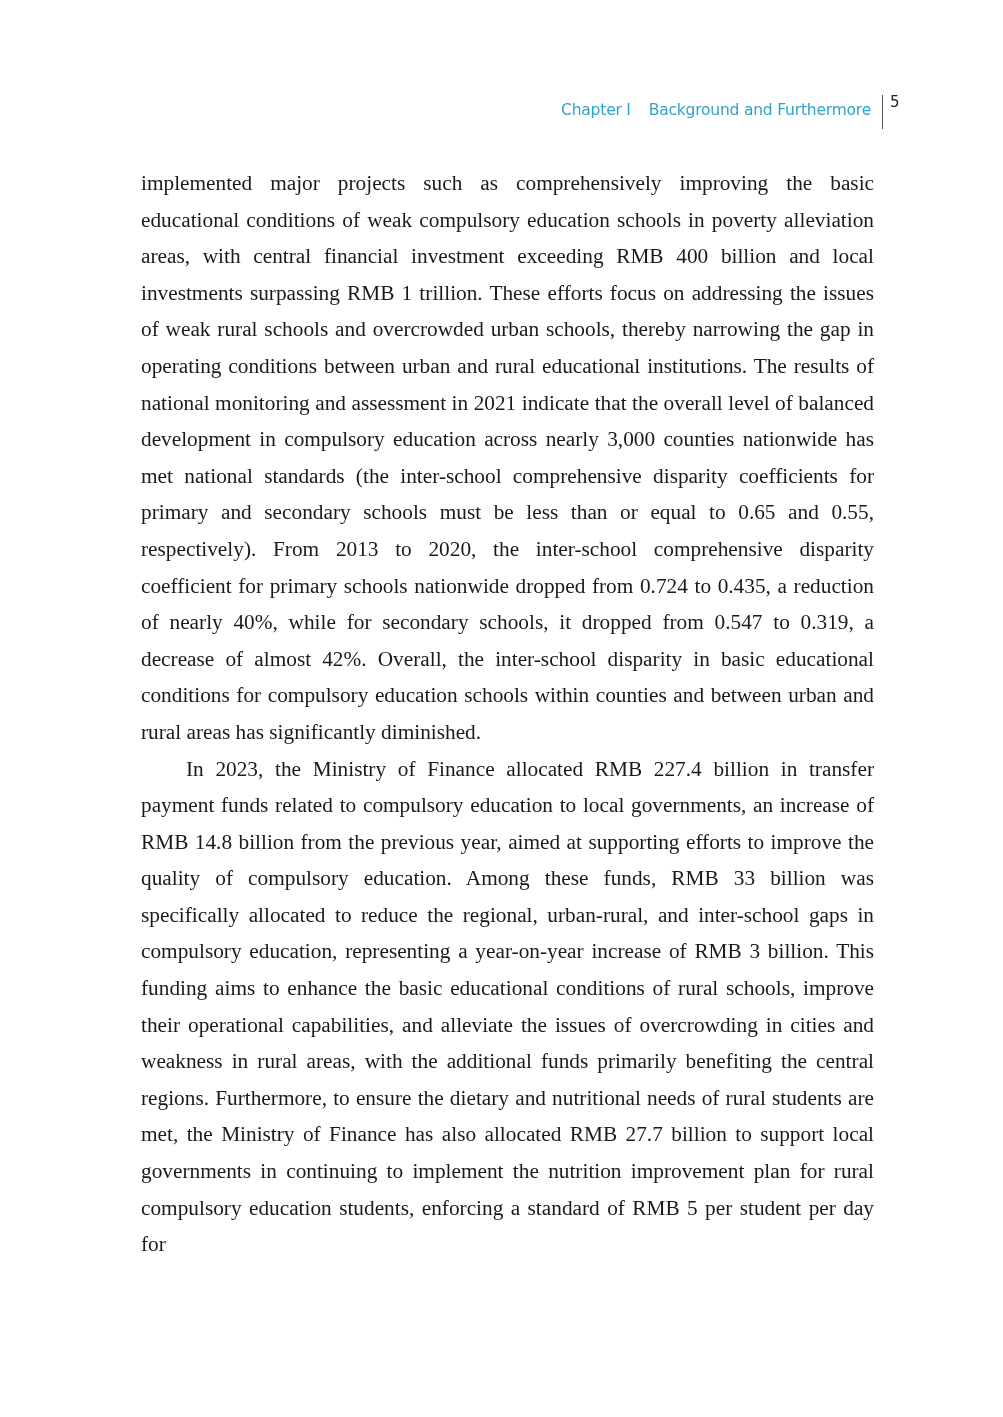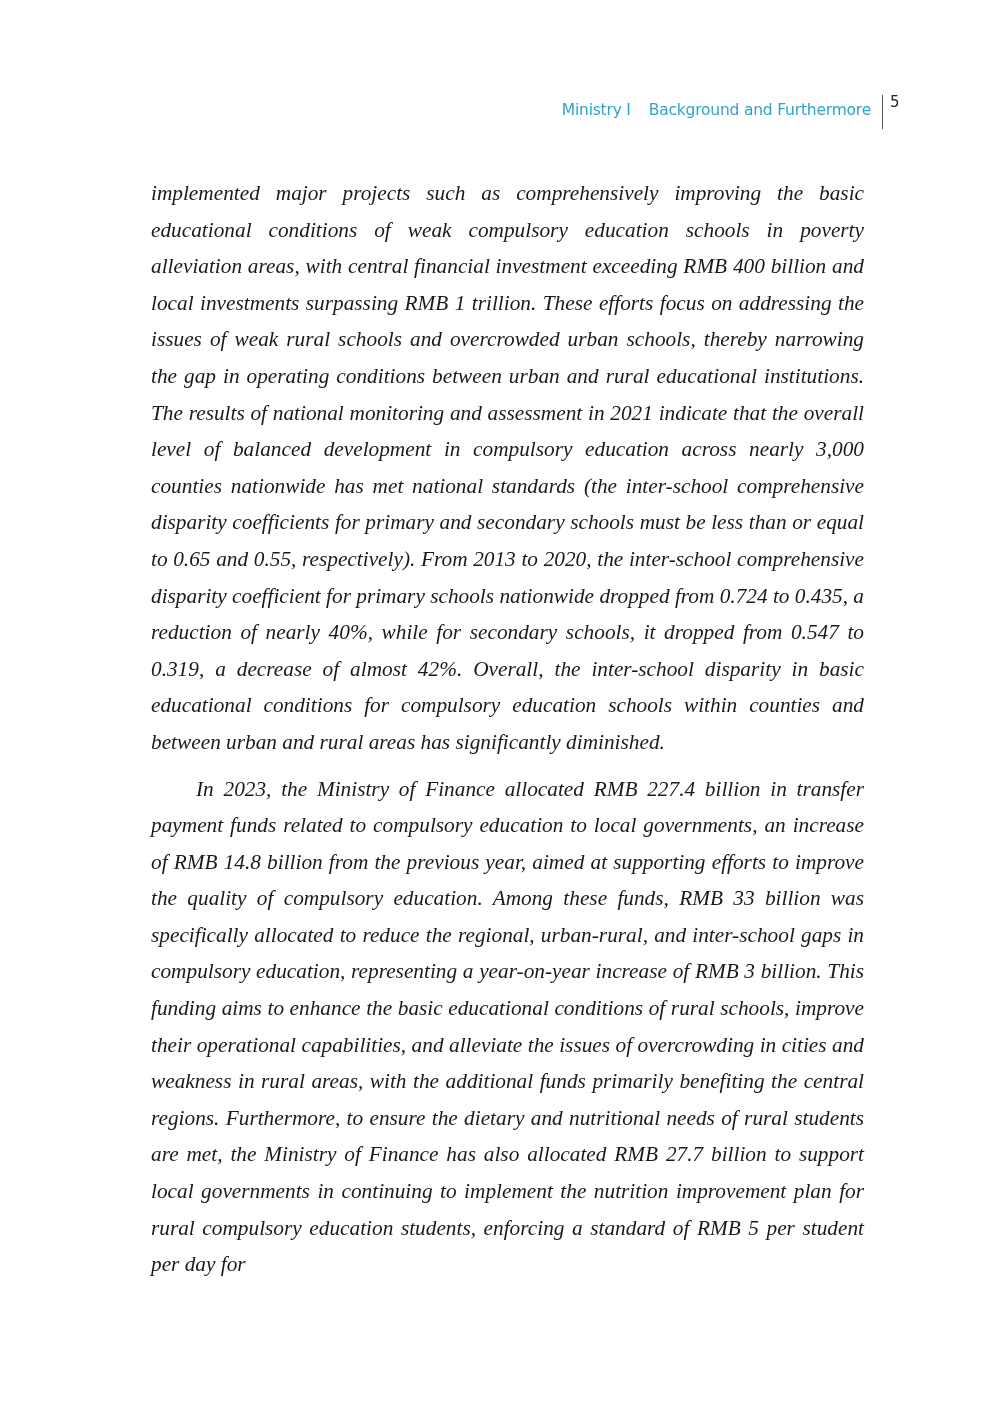--- a/index.html
+++ b/index.html
@@ -16,29 +16,29 @@
   }
   .page-number {
     position: absolute; left: 890px; top: 93px;
     font-family: "DejaVu Sans", sans-serif; font-size: 15px; color: #222222;
   }
   .body-text {
     position: absolute; left: 141px; top: 165px; width: 733px;
     font-family: "Liberation Serif", serif; font-size: 21.3px; line-height: 36.6px;
     color: #1a1a1a; text-align: justify;
   }
-  .body-text p { margin: 10px; font-style: italic; }
+  .body-text p { margin: 0; }
   .body-text p.indent { text-indent: 45px; }
 </style>
 </head>
 <body>
 
 <div class="page">
   <div class="running-head">
-    <span class="chapter-num">Ministry Ⅰ</span><span>Background and Furthermore</span>
+    <span class="chapter-num">Chapter Ⅰ</span><span>Background and Furthermore</span>
   </div>
   <div class="head-rule"></div>
   <div class="page-number">5</div>
 
   <div class="body-text">
     <p>implemented major projects such as comprehensively improving the basic educational conditions of weak compulsory education schools in poverty alleviation areas, with central financial investment exceeding RMB 400 billion and local investments surpassing RMB 1 trillion. These efforts focus on addressing the issues of weak rural schools and overcrowded urban schools, thereby narrowing the gap in operating conditions between urban and rural educational institutions. The results of national monitoring and assessment in 2021 indicate that the overall level of balanced development in compulsory education across nearly 3,000 counties nationwide has met national standards (the inter-school comprehensive disparity coefficients for primary and secondary schools must be less than or equal to 0.65 and 0.55, respectively). From 2013 to 2020, the inter-school comprehensive disparity coefficient for primary schools nationwide dropped from 0.724 to 0.435, a reduction of nearly 40%, while for secondary schools, it dropped from 0.547 to 0.319, a decrease of almost 42%. Overall, the inter-school disparity in basic educational conditions for compulsory education schools within counties and between urban and rural areas has significantly diminished.</p>
     <p class="indent">In 2023, the Ministry of Finance allocated RMB 227.4 billion in transfer payment funds related to compulsory education to local governments, an increase of RMB 14.8 billion from the previous year, aimed at supporting efforts to improve the quality of compulsory education. Among these funds, RMB 33 billion was specifically allocated to reduce the regional, urban-rural, and inter-school gaps in compulsory education, representing a year-on-year increase of RMB 3 billion. This funding aims to enhance the basic educational conditions of rural schools, improve their operational capabilities, and alleviate the issues of overcrowding in cities and weakness in rural areas, with the additional funds primarily benefiting the central regions. Furthermore, to ensure the dietary and nutritional needs of rural students are met, the Ministry of Finance has also allocated RMB 27.7 billion to support local governments in continuing to implement the nutrition improvement plan for rural compulsory education students, enforcing a standard of RMB 5 per student per day for</p>
   </div>
 </div>
 

